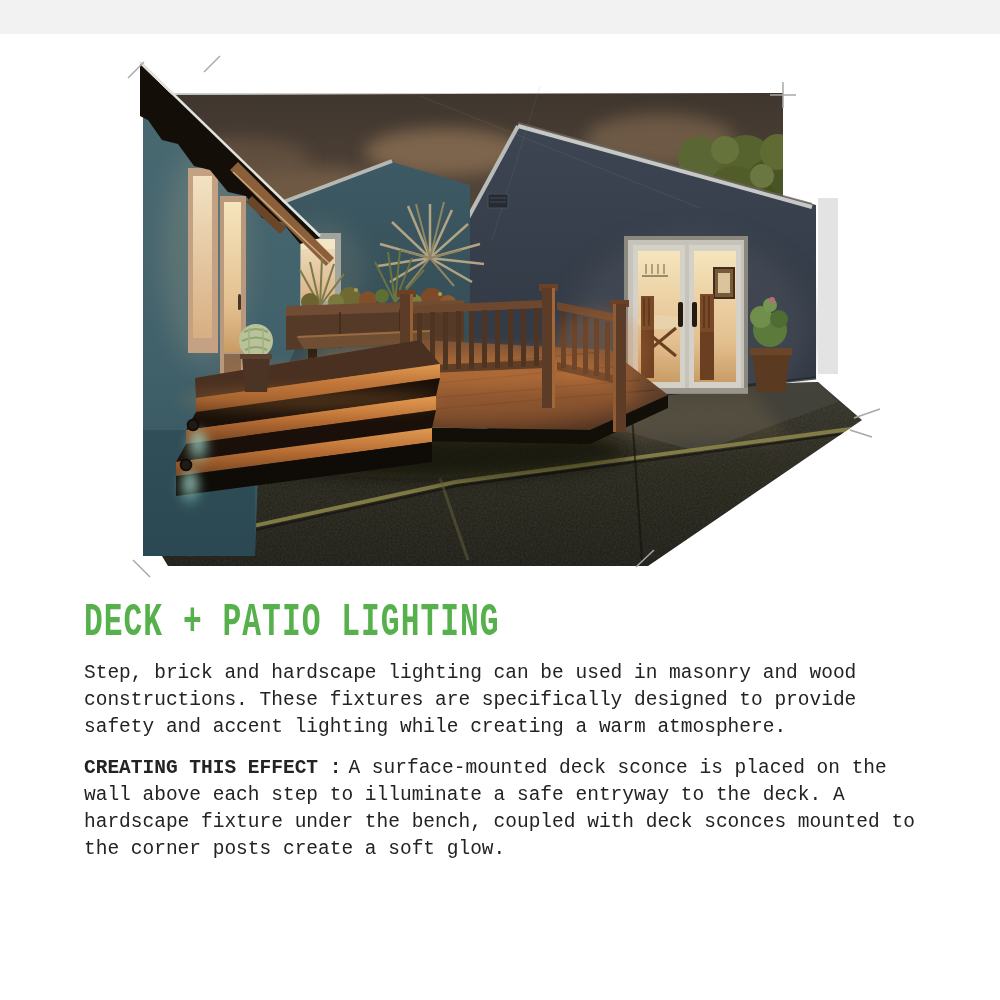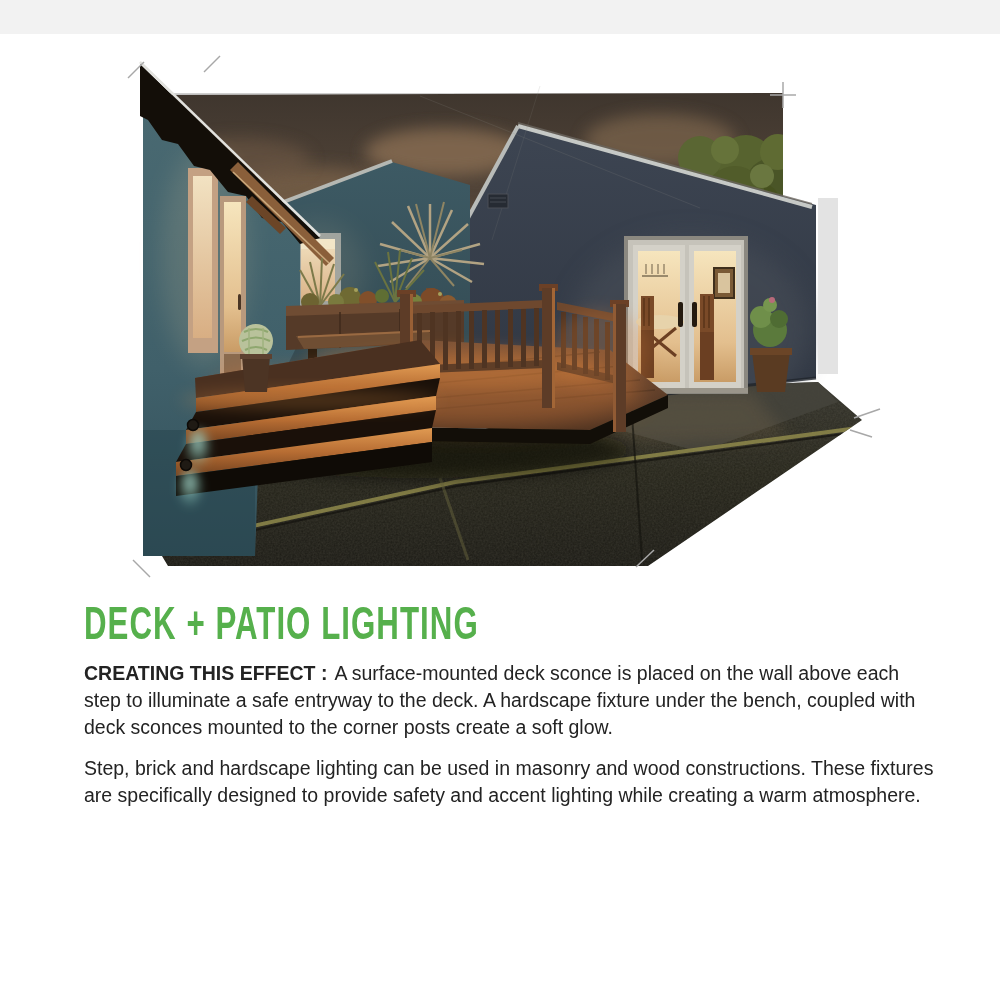--- a/index.html
+++ b/index.html
@@ -1,17 +1,17 @@
 <!DOCTYPE html>
 <html style="--accent-green: #56b04c; --band-bg: #f2f2f2; --text-dark: #232323; --title-dark: #1d1d1d;"><head>
 <meta charset="utf-8">
 <style>
   html,body{margin:0;padding:0;background:#fff;}
   .page{position:relative;width:1000px;height:956px;overflow:hidden;background:#ffffff;
-        font-family:Liberation Sans, sans-serif;}
+        font-family:Liberation Mono, monospace;}
   .band-top{position:absolute;left:0;top:0;width:1000px;height:34px;background:var(--band-bg,#f2f2f2);}
   .art{position:absolute;left:0;top:0;width:1000px;height:600px;}
   .copy{position:absolute;left:84px;top:600px;width:852px;}
   .heading{margin:0 0 14px 0;color:var(--accent-green,#56b04c);font-size:46px;font-weight:700;line-height:1;}
   .cond{display:inline-block;transform:scaleX(.68);transform-origin:0 50%;letter-spacing:1.5px;white-space:nowrap;}
   .body-p{margin:0 0 14px 0;color:var(--text-dark,#222222);font-size:19.5px;line-height:27px;}
   .body-p b{font-weight:700;margin-right:7px;}
   .band-footer{position:absolute;left:0;top:814px;width:1000px;height:186px;background:var(--band-bg,#f2f2f2);
                display:flex;flex-direction:column;align-items:center;padding-top:26px;box-sizing:border-box;}
   .f1{font-size:42px;font-weight:700;line-height:44px;white-space:nowrap;}
@@ -385,18 +385,18 @@
       <line x1="133" y1="560" x2="150" y2="577"></line>
       <line x1="654" y1="550" x2="636" y2="567"></line>
       <line x1="854" y1="418" x2="880" y2="409"></line>
       <line x1="850" y1="430" x2="872" y2="437"></line>
     </g>
   </svg>
   </div>
 
   <div class="copy">
     <h1 class="heading"><span class="cond">DECK + PATIO LIGHTING</span></h1>
+    <p class="body-p">Step, brick and hardscape lighting can be used in masonry and wood constructions. These fixtures are specifically designed to provide safety and accent lighting while creating a warm atmosphere.</p>
     <p class="body-p"><b>CREATING THIS EFFECT :</b><span>A surface-mounted deck sconce is placed on the wall above each step to illuminate a safe entryway to the deck. A hardscape fixture under the bench, coupled with deck sconces mounted to the corner posts create a soft glow.</span></p>
-    <p class="body-p">Step, brick and hardscape lighting can be used in masonry and wood constructions. These fixtures are specifically designed to provide safety and accent lighting while creating a warm atmosphere.</p>
   </div>
 
 
 </div>
 
 </body></html>

